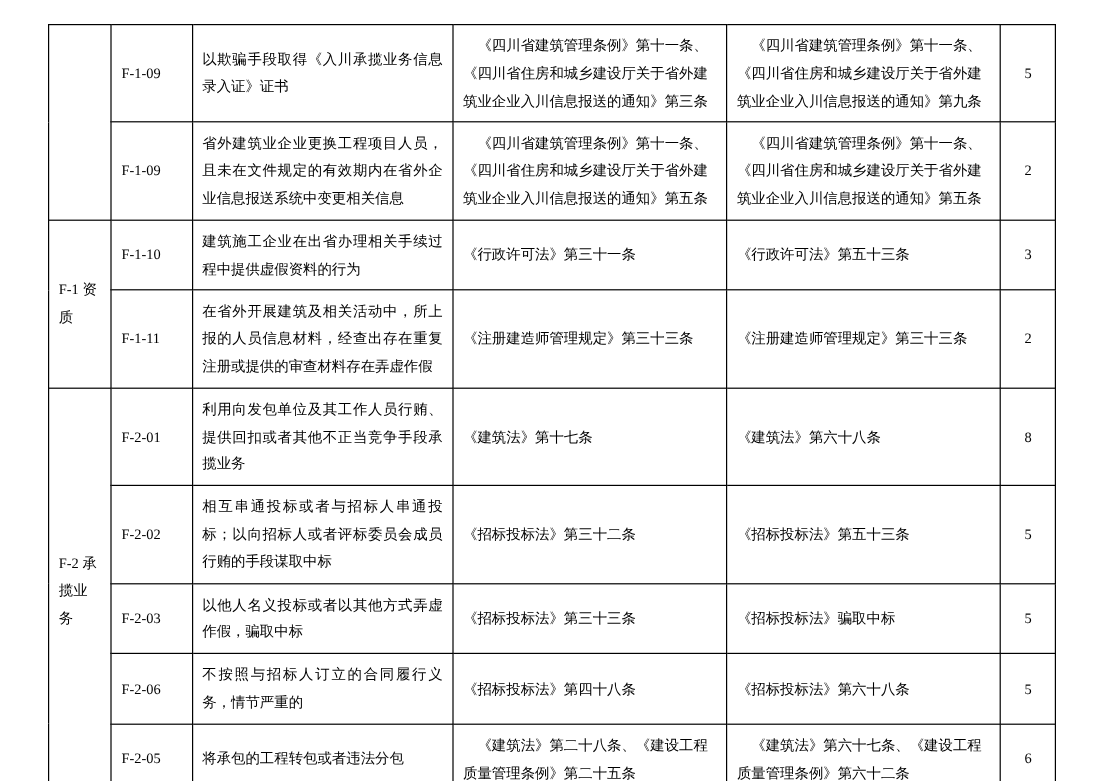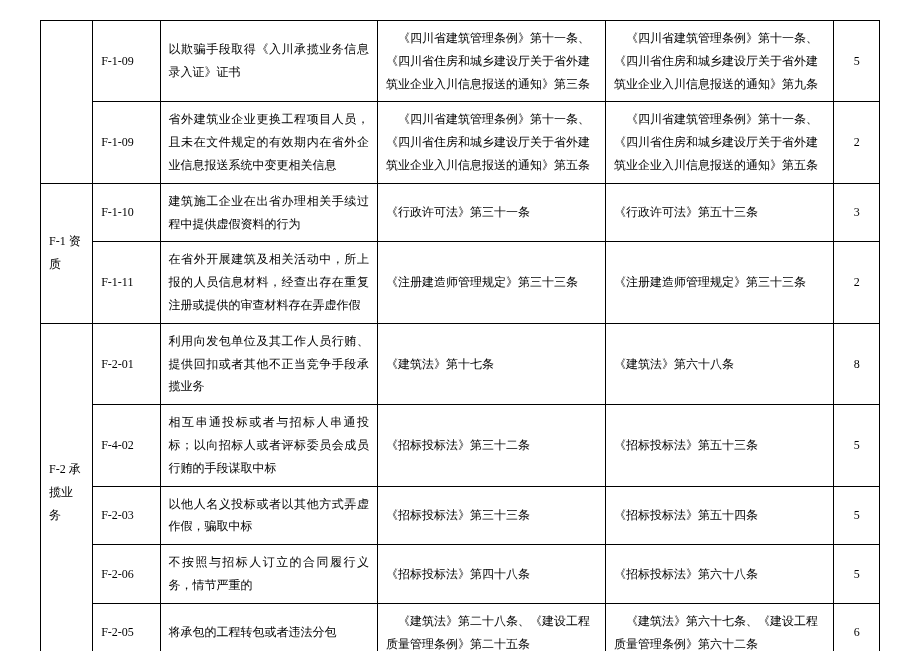--- a/index.html
+++ b/index.html
@@ -77,31 +77,31 @@
 
     <tr>
       <td rowspan="5">F-2 承揽业务</td>
       <td>F-2-01</td>
       <td class="col-behavior">利用向发包单位及其工作人员行贿、提供回扣或者其他不正当竞争手段承揽业务</td>
       <td class="col-law1">《建筑法》第十七条</td>
       <td class="col-law2">《建筑法》第六十八条</td>
       <td class="col-score">8</td>
     </tr>
     <tr>
-      <td>F-4-02</td>
+      <td>F-2-02</td>
       <td class="col-behavior">相互串通投标或者与招标人串通投标；以向招标人或者评标委员会成员行贿的手段谋取中标</td>
       <td class="col-law1">《招标投标法》第三十二条</td>
       <td class="col-law2">《招标投标法》第五十三条</td>
       <td class="col-score">5</td>
     </tr>
     <tr>
       <td>F-2-03</td>
       <td class="col-behavior">以他人名义投标或者以其他方式弄虚作假，骗取中标</td>
       <td class="col-law1">《招标投标法》第三十三条</td>
-      <td class="col-law2">《招标投标法》第五十四条</td>
+      <td class="col-law2">《招标投标法》骗取中标</td>
       <td class="col-score">5</td>
     </tr>
     <tr>
       <td>F-2-06</td>
       <td class="col-behavior">不按照与招标人订立的合同履行义务，情节严重的</td>
       <td class="col-law1">《招标投标法》第四十八条</td>
       <td class="col-law2">《招标投标法》第六十八条</td>
       <td class="col-score">5</td>
     </tr>
     <tr>

